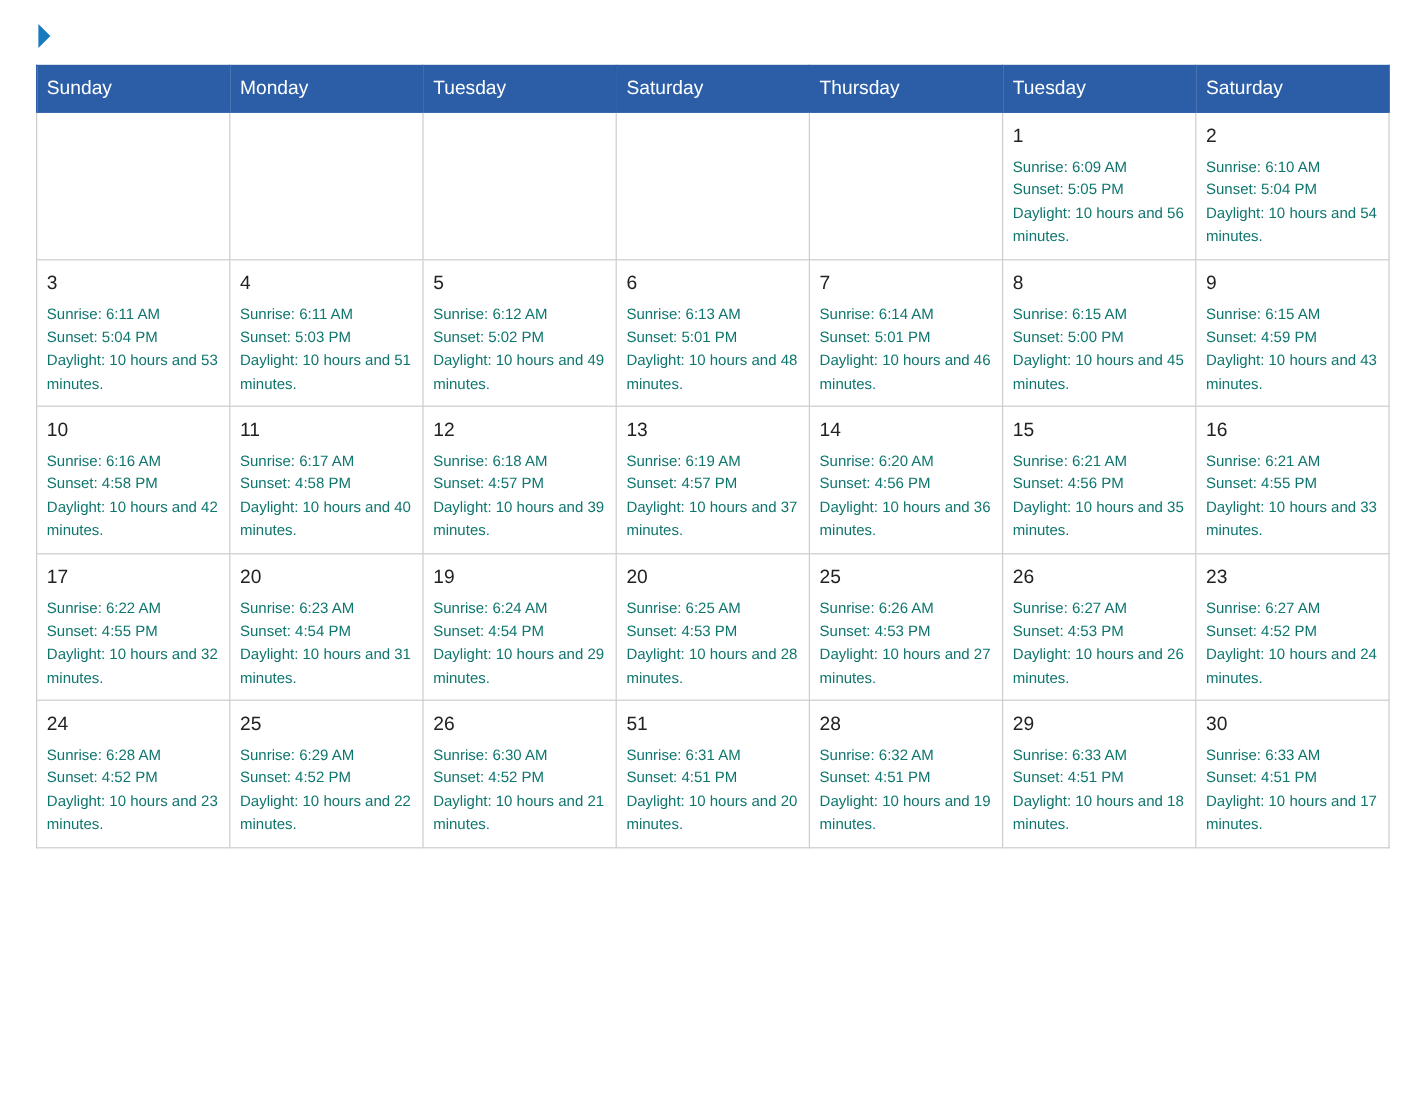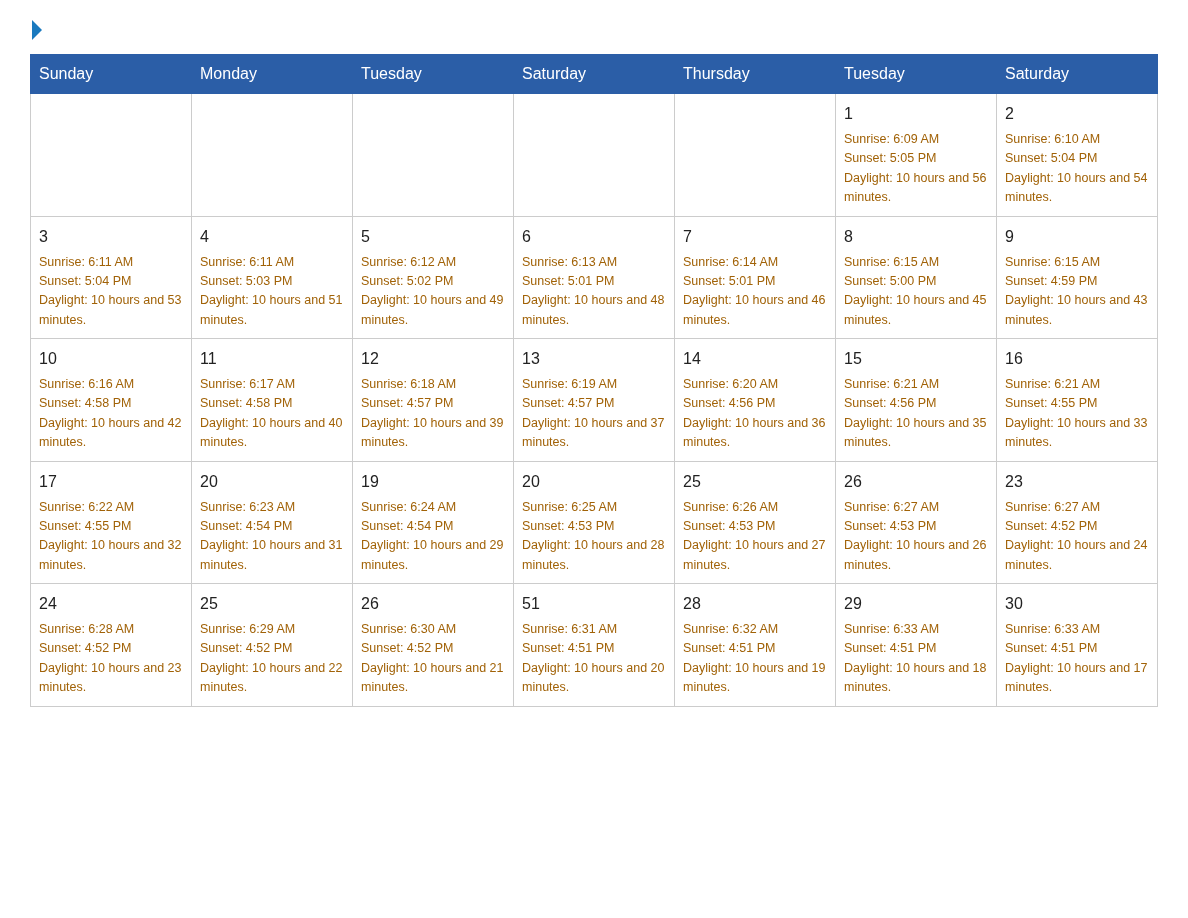--- a/index.html
+++ b/index.html
@@ -86,21 +86,21 @@
     }
     .day-number {
       font-size: 16px;
       font-weight: normal;
       color: #222;
       display: block;
       margin-bottom: 4px;
     }
     .day-info {
       font-size: 12.5px;
-      color: #a16207;
+      color: #0f766e;
       line-height: 1.55;
     }
     .empty-cell {
       background: #fff;
     }
   </style>
 </head>
 <body>
 
 <div class="header-area">

